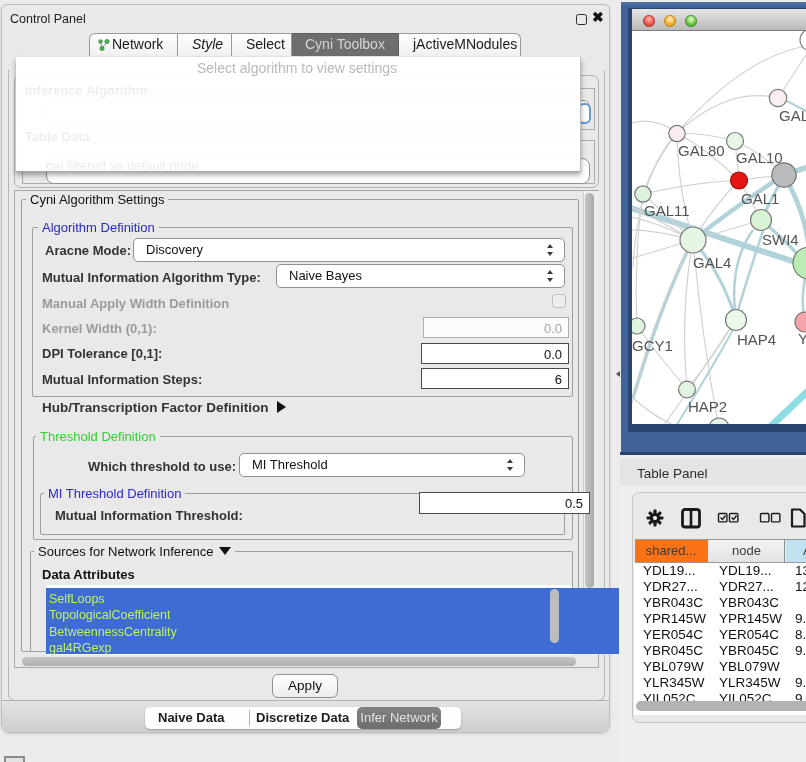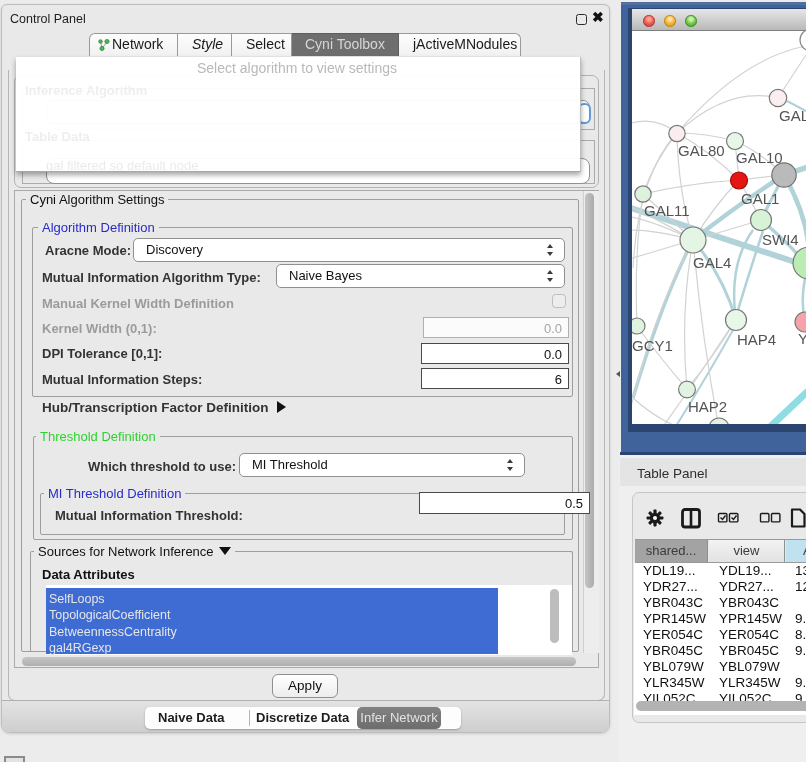--- a/index.html
+++ b/index.html
@@ -157,24 +157,24 @@
 
   <g fill="none" stroke="#1a1a1a" stroke-width="1.4">
     <rect x="115.5" y="6.5" width="8.4" height="8.4" rx="1"></rect>
     <rect x="126.5" y="6.5" width="8.4" height="8.4" rx="1"></rect>
   </g>
 
   <path d="M147,2.5 h8 l4.5,4.5 v12.5 h-12.5 z" fill="none" stroke="#1a1a1a" stroke-width="2.2" stroke-linejoin="round"></path>
 </svg>
 
 <div class="abs" style="left:635px; top:539px; width:171px; height:24px; border-top:1px solid #9a9a9a; border-bottom:1px solid #9a9a9a;">
-  <div class="abs" style="left:0; top:0; width:73px; height:22px; background:#a3a3a3; border-right:1px solid #8f8f8f;
+  <div class="abs" style="left:0; top:0; width:73px; height:22px; background:#f97316; border-right:1px solid #8f8f8f;
        text-align:center; font-size:13px; color:#3b3b3b; padding-top:3px;">shared...</div>
   <div class="abs" style="left:74px; top:0; width:76px; height:22px; background:linear-gradient(#f3f3f3,#e2e2e2); border-right:1px solid #8f8f8f;
-       text-align:center; font-size:13px; color:#3b3b3b; padding-top:3px;">view</div>
+       text-align:center; font-size:13px; color:#3b3b3b; padding-top:3px;">node</div>
   <div class="abs" style="left:151px; top:0; width:20px; height:22px; background:#bfe1f0;
        font-size:13px; color:#3b3b3b; padding-top:3px; padding-left:17px;">A</div>
 </div>
 
 <div class="abs" style="left:635px; top:563px; width:171px; height:138px; overflow:hidden; font-size:13.5px; color:#111;">
   <div style="position:relative; width:100%; height:100%;">
     <div class="abs" style="left:8px; top:0; line-height:16px;">YDL19...<br>YDR27...<br>YBR043C<br>YPR145W<br>YER054C<br>YBR045C<br>YBL079W<br>YLR345W<br>YIL052C</div>
     <div class="abs" style="left:84px; top:0; line-height:16px;">YDL19...<br>YDR27...<br>YBR043C<br>YPR145W<br>YER054C<br>YBR045C<br>YBL079W<br>YLR345W<br>YIL052C</div>
     <div class="abs" style="left:160px; top:0; line-height:16px;">13<br>12<br><br>9.<br>8.<br>9.<br><br>9.<br>9.</div>
   </div>
@@ -243,21 +243,21 @@
     </span>
 </div>
 <div class="lbl abs" style="left:42px; top:270px;">Mutual Information Algorithm Type:</div>
 <div class="combo" style="left:276px; top:264px; width:289px; height:24px;">
   <span class="tx">Naive Bayes</span>
   <span class="stepper">
       <span class="up"></span>
       <span class="dn"></span>
     </span>
 </div>
-<div class="lbl dis abs" style="left:42px; top:296px;">Manual Kernel Width Definition</div>
+<div class="lbl dis abs" style="left:42px; top:296px;">Manual Apply Width Definition</div>
 <div class="abs" style="left:552px; top:294px; width:14px; height:14px; background:#ededed; border:1px solid #bdbdbd; border-radius:3.5px;"></div>
 <div class="lbl dis abs" style="left:42px; top:321px;">Kernel Width (0,1):</div>
 <div class="fld" style="left:423px; top:317px; width:146px; height:21px; border:1px solid #b0b0b0; color:#a5a5a5; background:#fbfbfb;">0.0</div>
 <div class="lbl abs" style="left:42px; top:346px;">DPI Tolerance [0,1]:</div>
 <div class="fld" style="left:421px; top:343px; width:148px; height:21px;">0.0</div>
 <div class="lbl abs" style="left:42px; top:372px;">Mutual Information Steps:</div>
 <div class="fld" style="left:421px; top:368px; width:148px; height:21px;">6</div>
 
 <div class="lbl abs" style="left:42px; top:400px; font-size:13.5px;">Hub/Transcription Factor Definition</div>
 <div class="abs" style="left:277px; top:401px; width:0; height:0; border-top:6.5px solid transparent; border-bottom:6.5px solid transparent; border-left:9px solid #111;"></div>
@@ -276,21 +276,21 @@
 <div class="gtitle" style="left:44px; top:486px; color:#2929cc;">MI Threshold Definition</div>
 <div class="lbl abs" style="left:55px; top:508px;">Mutual Information Threshold:</div>
 <div class="fld" style="left:419px; top:492px; width:171px; height:22px;">0.5</div>
 
 <div class="grp" style="left:30px; top:551px; width:543px; height:101px; border-bottom:none;"></div>
 <div class="gtitle" style="left:34px; top:544px; color:#111;">Sources for Network Inference
   <span style="display:inline-block; width:0; height:0; border-left:6px solid transparent; border-right:6px solid transparent; border-top:8px solid #111; vertical-align:1px; margin-left:2px;"></span>
 </div>
 <div class="lbl abs" style="left:42px; top:567px; font-size:13px; color:#111;">Data Attributes</div>
 <div class="abs" style="left:46px; top:585px; width:526px; height:70px; background:#fff;"></div>
-<div class="abs" style="left:46px; top:588px; width:452px; height:66px; background:#3f6cd3; color:#e5e5e5; font-size:12.5px;
+<div class="abs" style="left:46px; top:588px; width:573px; height:66px; background:#3f6cd3; color:#bef264; font-size:12.5px;
      line-height:16.3px; padding-left:3px; padding-top:3px;">SelfLoops<br>TopologicalCoefficient<br>BetweennessCentrality<br>gal4RGexp</div>
 <div class="abs" style="left:550px; top:589px; width:9px; height:54px; background:#bdbdbd; border-radius:4.5px;"></div>
 
 <div class="abs" style="left:22px; top:657px; width:554px; height:9px; background:linear-gradient(#c6c6c6,#aeaeae); border-radius:5px;"></div>
 
 <div class="abs" style="left:16px; top:57px; width:565px; height:114.5px; background:rgba(255,255,255,0.96);
      border-bottom:1px solid #a8a8a8; border-right:1px solid #bbb; box-shadow:0 3px 5px rgba(60,60,60,0.45); overflow:hidden;">
   <div class="abs" style="left:181px; top:3px; font-size:14px; color:#b9b9b9;">Select algorithm to view settings</div>
   <div class="abs" style="left:9px; top:26px; font-size:13px; color:rgba(90,90,90,0.10); font-weight:bold;">Inference Algorithm</div>
   <div class="abs" style="left:9px; top:72px; font-size:13px; color:rgba(90,90,90,0.10); font-weight:bold;">Table Data</div>

